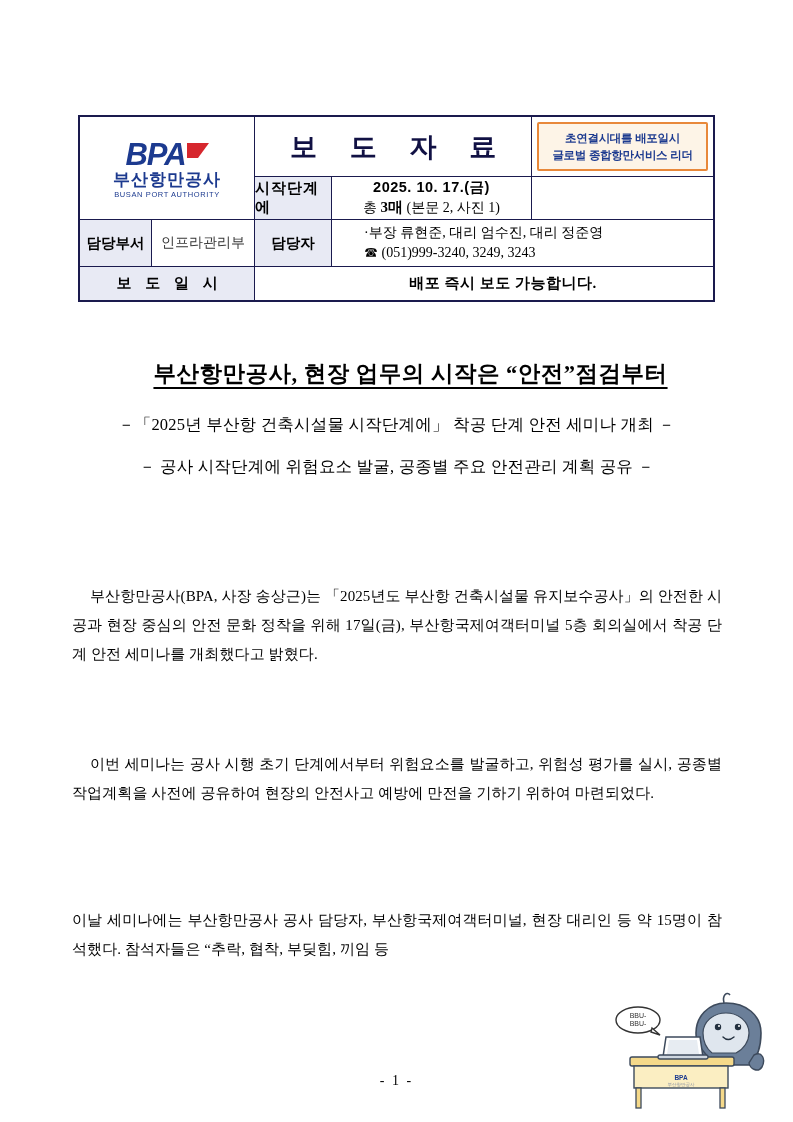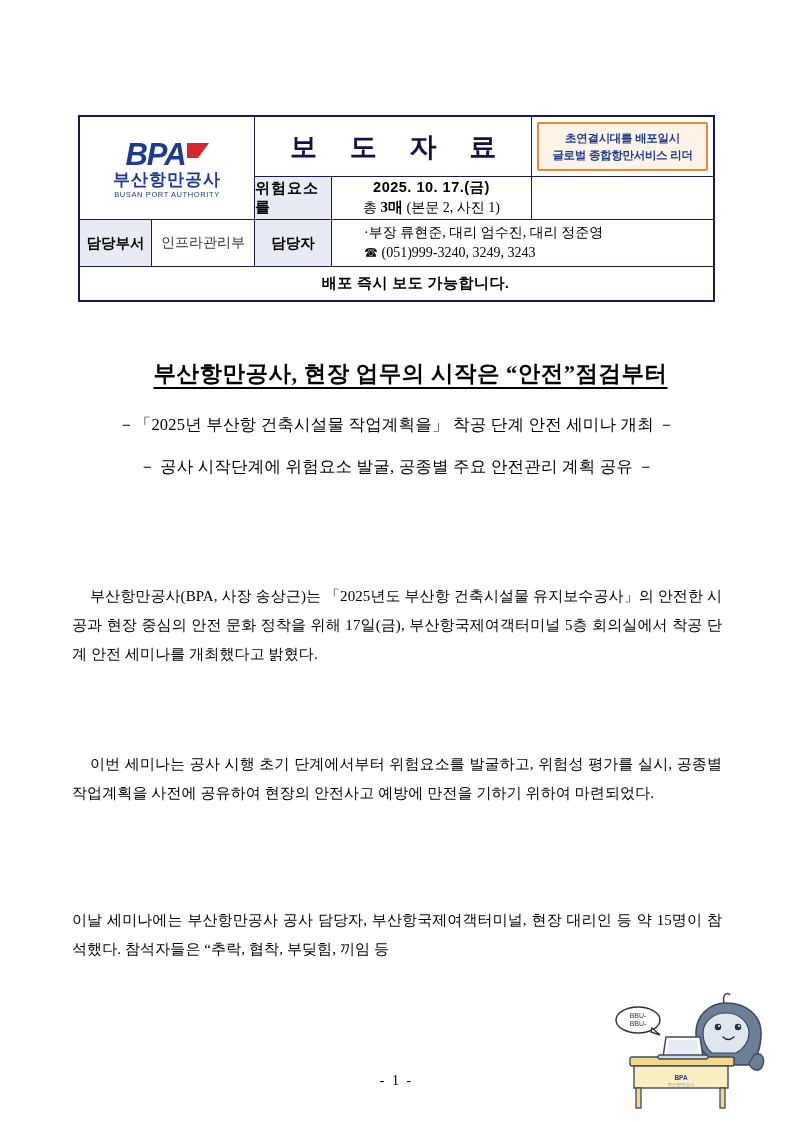--- a/index.html
+++ b/index.html
@@ -287,21 +287,21 @@
     <div class="cell slogan-cell" style="border-bottom:1px solid #1a1a4e;">
       <div class="slogan-box">
         <div class="slogan-line">초연결시대를 배포일시</div>
         <div class="slogan-line">글로벌 종합항만서비스 리더</div>
       </div>
     </div>
   </div>
 
   <div class="hdr-row r2">
     <div style="width:175px;flex:0 0 175px;"></div>
-    <div class="cell lbl-cell" style="width:77px;flex:0 0 77px;">위험요소를</div>
+    <div class="cell lbl-cell" style="width:77px;flex:0 0 77px;">시작단계에</div>
     <div class="cell dist-date-cell" style="flex:0 0 200px;width:200px;">
       <div class="dist-date-1">2025. 10. 17.(금)</div>
       <div class="dist-date-2">
         <span>총 </span><b>3매</b><span> (본문 2, 사진 1)</span>
       </div>
     </div>
     <div class="cell" style="flex:1 1 auto;border-right:none;"></div>
   </div>
 
   <div class="hdr-row r3">
@@ -311,26 +311,27 @@
     </div>
     <div class="cell dept-val">인프라관리부</div>
     <div class="cell mgr-lbl">담당자</div>
     <div class="cell mgr-val">
       <div>·부장 류현준, 대리 엄수진, 대리 정준영</div>
       <div>☎ (051)999-3240, 3249, 3243</div>
     </div>
   </div>
 
   <div class="hdr-row r4">
+    <div class="cell pubdate-lbl">보 도 일 시</div>
     <div class="cell pubdate-val">배포 즉시 보도 가능합니다.</div>
   </div>
 </div>
 
 <div class="headline">부산항만공사, 현장 업무의 시작은 “안전”점검부터</div>
-<div class="subline s1">－「2025년 부산항 건축시설물 작업계획을」 착공 단계 안전 세미나 개최 －</div>
+<div class="subline s1">－「2025년 부산항 건축시설물 시작단계에」 착공 단계 안전 세미나 개최 －</div>
 <div class="subline s2">－ 공사 시작단계에 위험요소 발굴, 공종별 주요 안전관리 계획 공유 －</div>
 
 <div class="para p1"><span class="ind"></span><span>부산항만공사(BPA, 사장 송상근)는 「2025년도 부산항 건축시설물 유지보수공사」의 안전한 시공과 현장 중심의 안전 문화 정착을 위해 17일(금), 부산항국제여객터미널 5층 회의실에서 착공 단계 안전 세미나를 개최했다고 밝혔다.</span></div>
 <div class="para p2"><span class="ind"></span><span>이번 세미나는 공사 시행 초기 단계에서부터 위험요소를 발굴하고, 위험성 평가를 실시, 공종별 작업계획을 사전에 공유하여 현장의 안전사고 예방에 만전을 기하기 위하여 마련되었다.</span></div>
 <div class="para p3"><span>이날 세미나에는 부산항만공사 공사 담당자, 부산항국제여객터미널, 현장 대리인 등 약 15명이 참석했다. 참석자들은 “추락, 협착, 부딪힘, 끼임 등</span></div>
 
 <div class="page-num">- 1 -</div>
 
 <div class="mascot">
   <svg width="160" height="130" viewBox="0 0 160 130" xmlns="http://www.w3.org/2000/svg">

